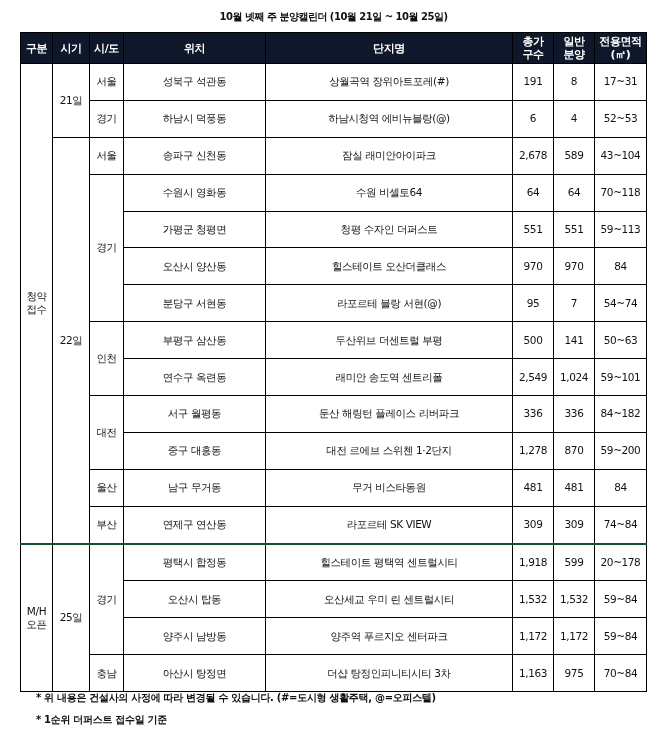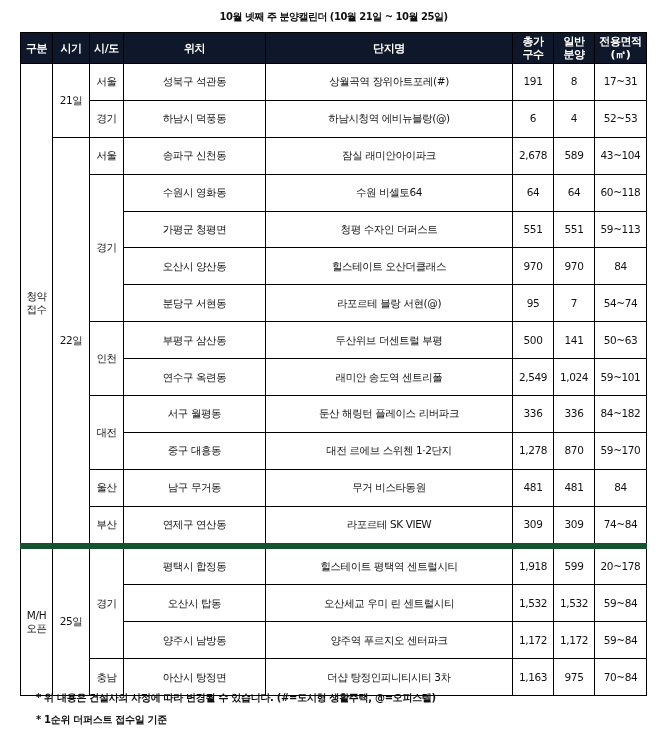--- a/index.html
+++ b/index.html
@@ -6,21 +6,21 @@
   body { width: 667px; height: 732px; position: relative; overflow: hidden;
          font-family: "DejaVu Sans", "Liberation Sans", sans-serif; color: #111; }
   .title { position: absolute; left: 0; top: 10px; width: 667px; text-align: center;
            font-size: 10px; font-weight: bold; letter-spacing: -0.5px; }
   table { position: absolute; left: 20px; top: 32px; border-collapse: collapse;
           table-layout: fixed; width: 626px; }
   th, td { border: 1.2px solid #000; text-align: center; vertical-align: middle;
            font-size: 10.5px; letter-spacing: -0.4px; padding: 0; line-height: 13px; }
   th { background: #0f172a; color: #ffffff; height: 30px; font-weight: bold; font-size: 11px; }
   td { height: 35.9px; }
-  .outer-top { border-top: 6px solid #14532d; }
+  .outer-top { border-top: 2px solid #14532d; }
   .notes { position: absolute; left: 36px; font-size: 10px; font-weight: bold; letter-spacing: -0.3px; }
 </style>
 </head>
 <body>
 
 <div class="title">10월 넷째 주 분양캘린더 (10월 21일 ~ 10월 25일)</div>
 
 <table>
   <colgroup>
     <col style="width:32px">
@@ -71,21 +71,21 @@
       <td>2,678</td>
       <td>589</td>
       <td>43~104</td>
     </tr>
     <tr>
       <td rowspan="4">경기</td>
       <td>수원시 영화동</td>
       <td>수원 비셀토64</td>
       <td>64</td>
       <td>64</td>
-      <td>60~118</td>
+      <td>70~118</td>
     </tr>
     <tr>
       <td>가평군 청평면</td>
       <td>청평 수자인 더퍼스트</td>
       <td>551</td>
       <td>551</td>
       <td>59~113</td>
     </tr>
     <tr>
       <td>오산시 양산동</td>
@@ -122,21 +122,21 @@
       <td>둔산 해링턴 플레이스 리버파크</td>
       <td>336</td>
       <td>336</td>
       <td>84~182</td>
     </tr>
     <tr>
       <td>중구 대흥동</td>
       <td>대전 르에브 스위첸 1·2단지</td>
       <td>1,278</td>
       <td>870</td>
-      <td>59~170</td>
+      <td>59~200</td>
     </tr>
     <tr>
       <td>울산</td>
       <td>남구 무거동</td>
       <td>무거 비스타동원</td>
       <td>481</td>
       <td>481</td>
       <td>84</td>
     </tr>
     <tr>

